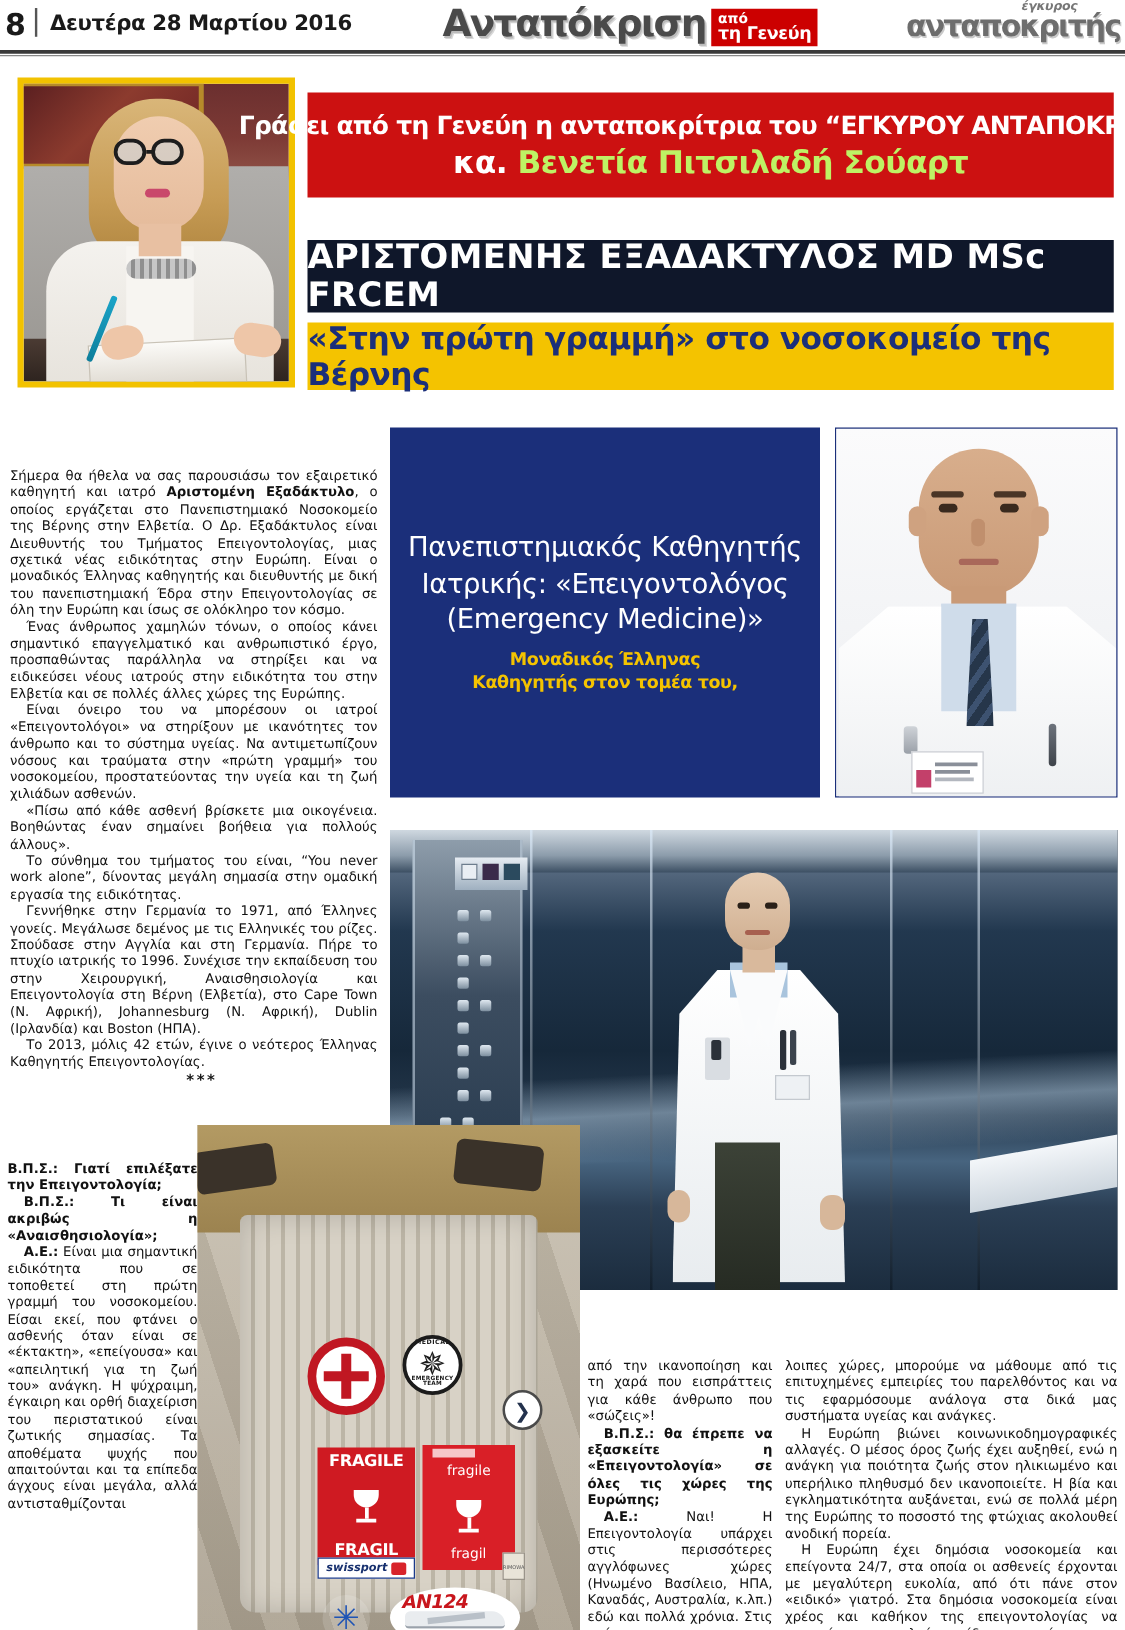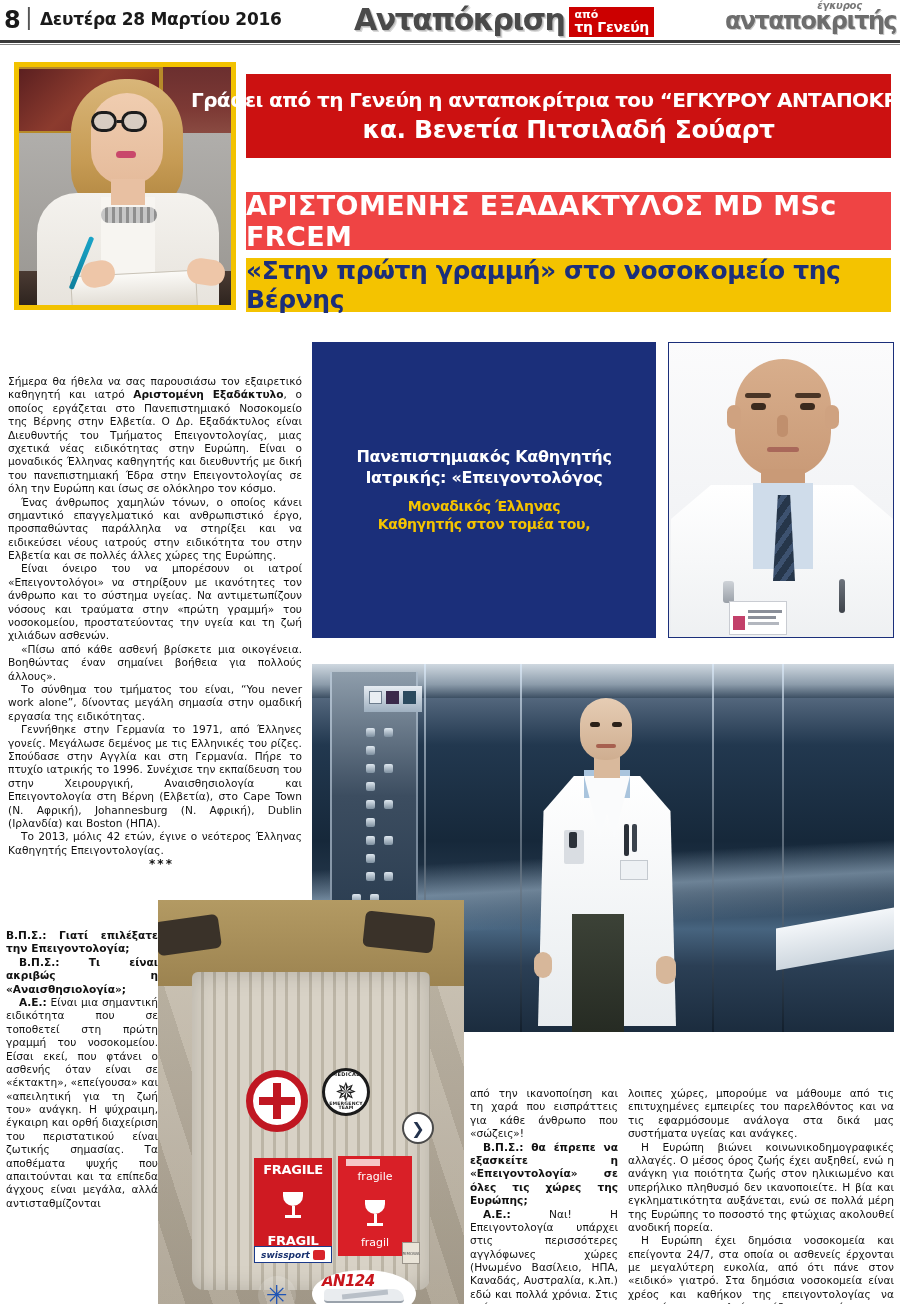--- a/index.html
+++ b/index.html
@@ -139,25 +139,25 @@
     background:#eec6a8; border-radius:13px; transform:rotate(8deg);}
 
   .redbar {
     position:absolute; left:246px; top:74px; width:645px; height:84px;
     background:#cc1111; color:#fff;
     display:flex; flex-direction:column; justify-content:center; align-items:center;
     text-align:center; padding:2px 6px;
   }
   .redbar .r1 { font-size:20px; font-weight:bold; letter-spacing:-0.6px; line-height:1.15; white-space:nowrap;}
   .redbar .r2 { font-size:25px; font-weight:bold; letter-spacing:-0.4px; margin-top:3px;}
-  .redbar .r2 .nm { color:#ffffff; }
+  .redbar .r2 .nm { color:#bef264; }
 
   .bluebar {
     position:absolute; left:246px; top:192px; width:645px; height:58px;
-    background:#ef4444; color:#fff;
+    background:#0f172a; color:#fff;
     display:flex; justify-content:center; align-items:center;
     font-size:27px; font-weight:bold; letter-spacing:0.4px;
   }
   .yellowbar {
     position:absolute; left:246px; top:258px; width:645px; height:54px;
     background:#f4c300; color:#1b2f7a;
     display:flex; justify-content:center; align-items:center;
     font-size:25px; font-weight:bold; letter-spacing:-0.4px;
   }
 
@@ -175,21 +175,21 @@
   #col2-qa  { left:470px; top:1046px; width:148px; }
   #col3-bot { left:628px; top:1046px; width:266px; }
 
   
   .pullquote {
     position:absolute; left:312px; top:342px; width:344px; height:296px;
     background:#1b2f7a; color:#fff;
     display:flex; flex-direction:column; justify-content:center; align-items:center;
     text-align:center; padding:6px 8px;
   }
-  .pullquote .pq-w { font-size:16px; font-weight:bold; line-height:1.3; letter-spacing:-0.3px;}
+  .pullquote .pq-w { font-size:22px; font-weight:normal; line-height:1.3; letter-spacing:-0.3px;}
   .pullquote .pq-y { font-size:14px; font-weight:bold; color:#f4c300; line-height:1.3;
     letter-spacing:-0.3px; margin-top:8px;}
 
   .headshot {
     position:absolute; left:668px; top:342px; width:226px; height:296px;
     border:1px solid #1b2f7a; background:#f3f4f6; overflow:hidden;
   }
   .hs-bg { position:absolute; inset:0; background:linear-gradient(180deg,#fbfbfc,#eceef1); }
   .hs-head { position:absolute; left:66px; top:16px; width:96px; height:118px;
     background:linear-gradient(180deg,#d8ae8c,#c99a77); border-radius:48px 48px 44px 44px;}
@@ -444,20 +444,21 @@
       <p>Το σύνθημα του τμήματος του είναι, “You never work alone”, δίνοντας μεγάλη σημασία στην ομαδική εργασία της ειδικότητας.</p>
       <p>Γεννήθηκε στην Γερμανία το 1971, από Έλληνες γονείς. Μεγάλωσε δεμένος με τις Ελληνικές του ρίζες. Σπούδασε στην Αγγλία και στη Γερμανία. Πήρε το πτυχίο ιατρικής το 1996. Συνέχισε την εκπαίδευση του στην Χειρουργική, Αναισθησιολογία και Επειγοντολογία στη Βέρνη (Ελβετία), στο Cape Town (Ν. Αφρική), Johannesburg (Ν. Αφρική), Dublin (Ιρλανδία) και Boston (ΗΠΑ).</p>
       <p>Το 2013, μόλις 42 ετών, έγινε ο νεότερος Έλληνας Καθηγητής Επειγοντολογίας.</p>
       <p class="stars">***</p>
     </div>
 
   <div class="pullquote">
     <div class="pq-w">
         <div>Πανεπιστημιακός Καθηγητής</div>
         <div>Ιατρικής: «Επειγοντολόγος</div>
+        <div>(Emergency Medicine)»</div>
       </div>
     <div class="pq-y">
         <div>Μοναδικός Έλληνας</div>
         <div>Καθηγητής στον τομέα του,</div>
       </div>
   </div>
 
   <div class="headshot">
     <div class="hs-bg"></div>
     <div class="hs-head"></div>

